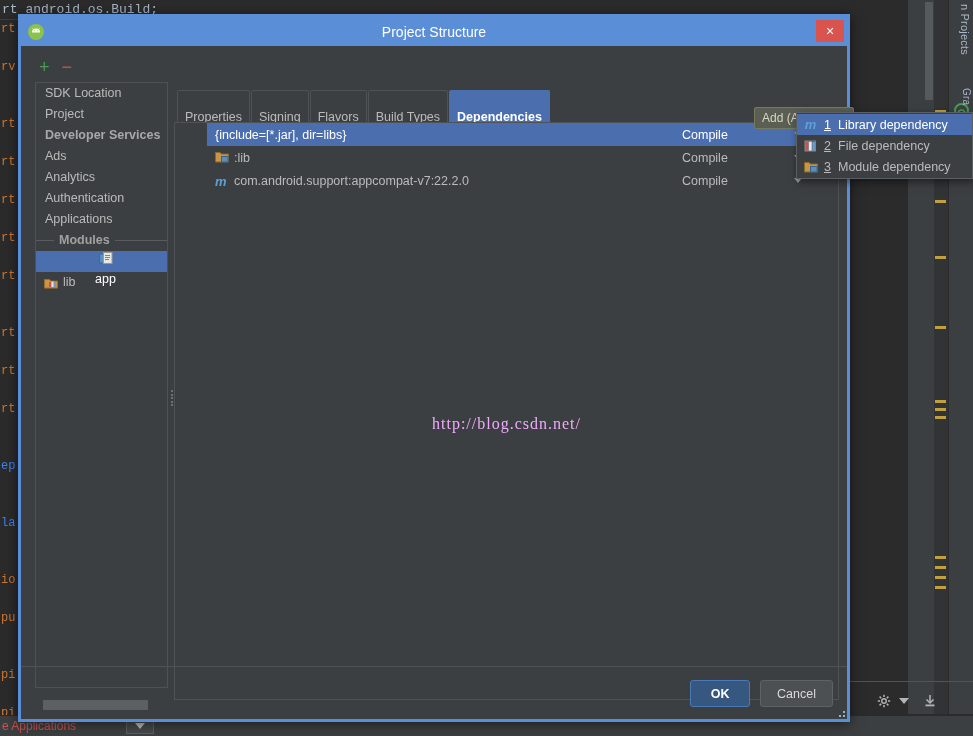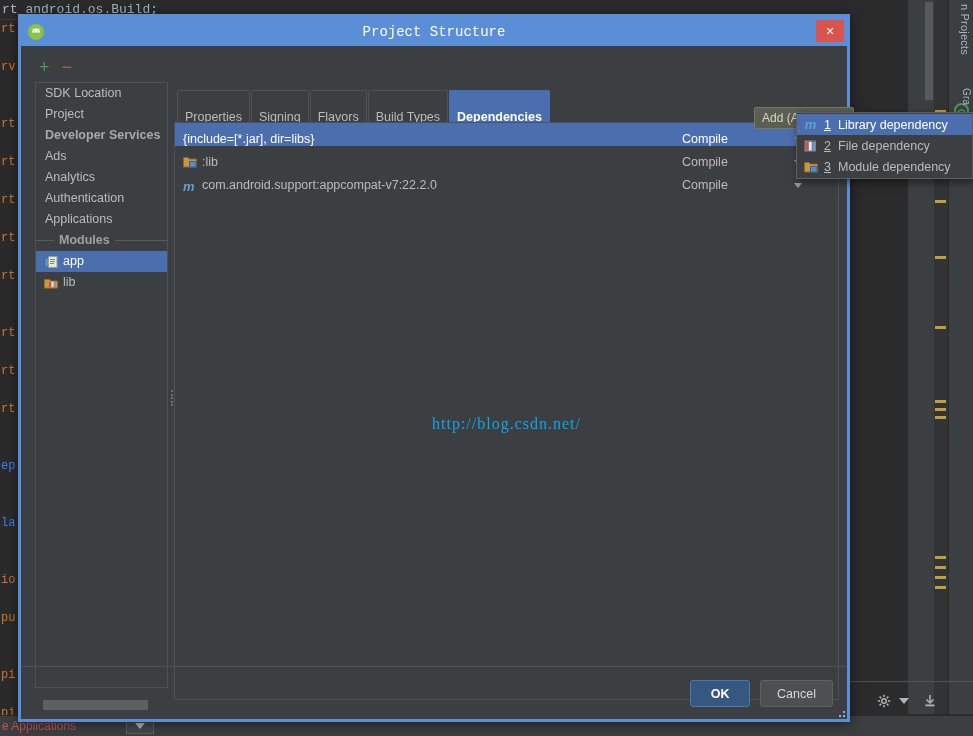--- a/index.html
+++ b/index.html
@@ -109,21 +109,21 @@
     border: 3px solid #5a8fd8;
     box-shadow: 0 2px 12px rgba(0,0,0,.55);
   }
   .titlebar {
     position: relative; height: 29px; background: #5a8fd8;
     display: flex; align-items: center;
   }
   .android-icon { width: 18px; height: 18px; margin-left: 6px; }
   .title-text {
     position: absolute; left: 0; right: 0; text-align: center;
-    font-size: 14px; color: #ffffff; font-weight: 400; font-family: Liberation Mono, monospace;
+    font-size: 14px; color: #ffffff; font-weight: 400;
   }
   .close-btn {
     position: absolute; right: 3px; top: 3px;
     width: 28px; height: 22px; background: #d9534f;
     color: #ffffff; font-size: 14px;
     display: flex; align-items: center; justify-content: center;
     cursor: pointer;
   }
 
   .dialog-body { position: relative; height: 673px; background: #3c3f41; }
@@ -143,21 +143,21 @@
     height: 21px; line-height: 21px; padding-left: 9px;
     font-size: 12.5px; color: #bbbbbb; white-space: nowrap; cursor: pointer;
   }
   .side-item.header {
     color: #a0a0a0; font-weight: bold; padding-left: 0;
     display: flex; align-items: center; gap: 5px;
   }
   .side-item.header .hdr-label { white-space: nowrap; }
   .side-item.header .hdr-rule { flex: 1; height: 1px; background: #585c5e; }
   .side-item.header .hdr-rule.left { max-width: 18px; }
-  .side-item.selected { background: #4b6eaf; color: #ffffff; }
+  .side-item.selected { background: #4b6eaf; color: #ffffff; flex-direction: column; }
   .side-item.module { display: flex; align-items: center; gap: 5px; padding-left: 8px; }
   .mod-ico { width: 14px; height: 13px; position: relative; }
   .sidebar-scroll {
     position: absolute; left: 22px; bottom: 9px; width: 120px; height: 10px;
     background: #3c3f41;
   }
   .sidebar-scroll .thumb {
     width: 105px; height: 10px; background: #5c6063; border-radius: 1px;
   }
   .splitter-grip {
@@ -190,40 +190,40 @@
     border-bottom: 1px solid #2b2b2b;
   }
   .th-name { flex: 1; border-right: 1px solid #5a5e60; }
   .th-scope {
     width: 140px; text-align: center; font-size: 12px;
     color: #c8c8c8; line-height: 19px;
   }
   .th-pad { width: 28px; border-left: 1px solid #5a5e60; background: #4a4d4f; }
 
   .dep-row {
-    display: flex; align-items: flex-end; height: 23px;
-    font-size: 12.5px; color: #bbbbbb; cursor: pointer;
+    display: flex; align-items: center; height: 23px;
+    font-size: 12.5px; color: #bbbbbb; cursor: pointer; margin-left: 32px;
   }
   .dep-row.selected { background: #4b6eaf; color: #ffffff; }
   .dep-name { flex: 1; display: flex; align-items: center; gap: 5px; padding-left: 8px; white-space: nowrap; }
   .dep-scope {
     width: 140px; display: flex; align-items: center; justify-content: space-between;
     padding: 0 8px 0 12px;
   }
   .dep-arrow {
     width: 0; height: 0; border-left: 4px solid transparent;
     border-right: 4px solid transparent; border-top: 5px solid #9a9a9a;
   }
   .dep-pad { width: 28px; }
   .m-ico { color: #5f9fd6; font-style: italic; font-weight: bold; font-size: 13px; }
 
   .watermark {
     position: absolute; left: 0; right: 0; top: 292px;
     text-align: center; font-family: "Liberation Serif", serif;
-    font-size: 16px; color: #0ea5e9; letter-spacing: 1px;
+    font-size: 16px; color: #f0abfc; letter-spacing: 1px;
   }
 
   
   .add-btn {
     position: absolute; left: 794px; top: 84px;
     width: 26px; height: 26px;
     background: #5b5e52; border: 1px solid #6e7163;
     display: flex; align-items: center; justify-content: center;
     color: #499c54; font-size: 17px; cursor: pointer;
   }

